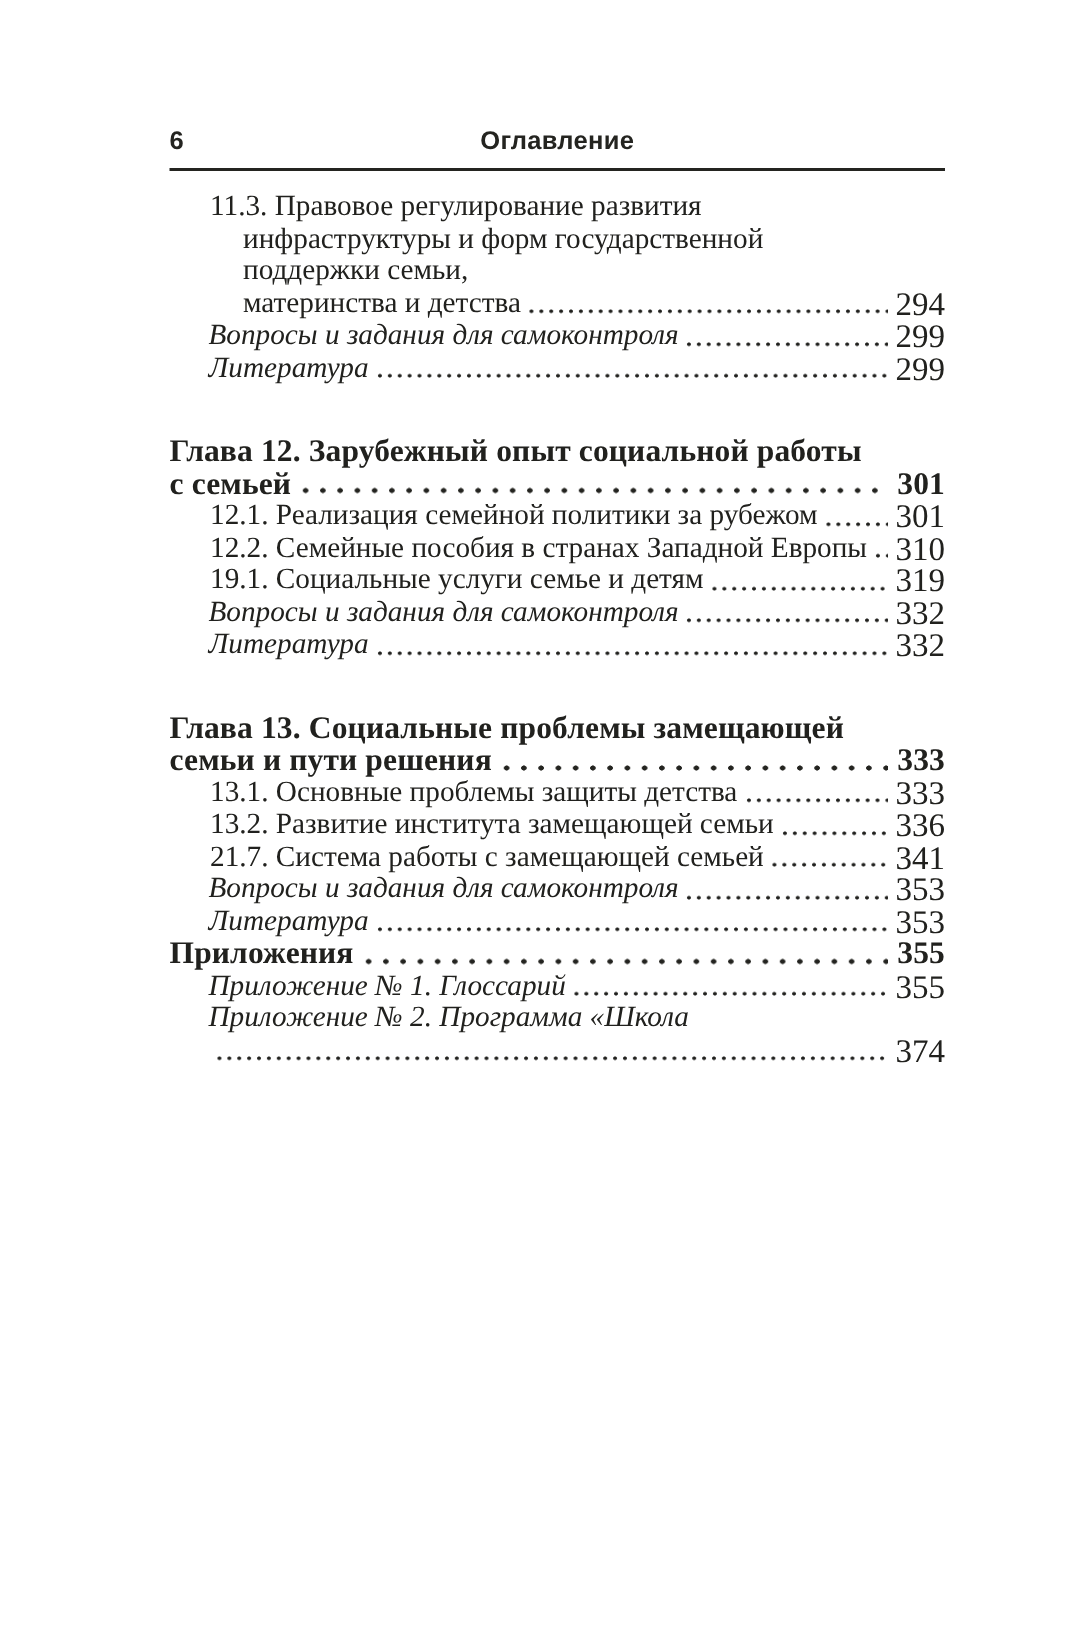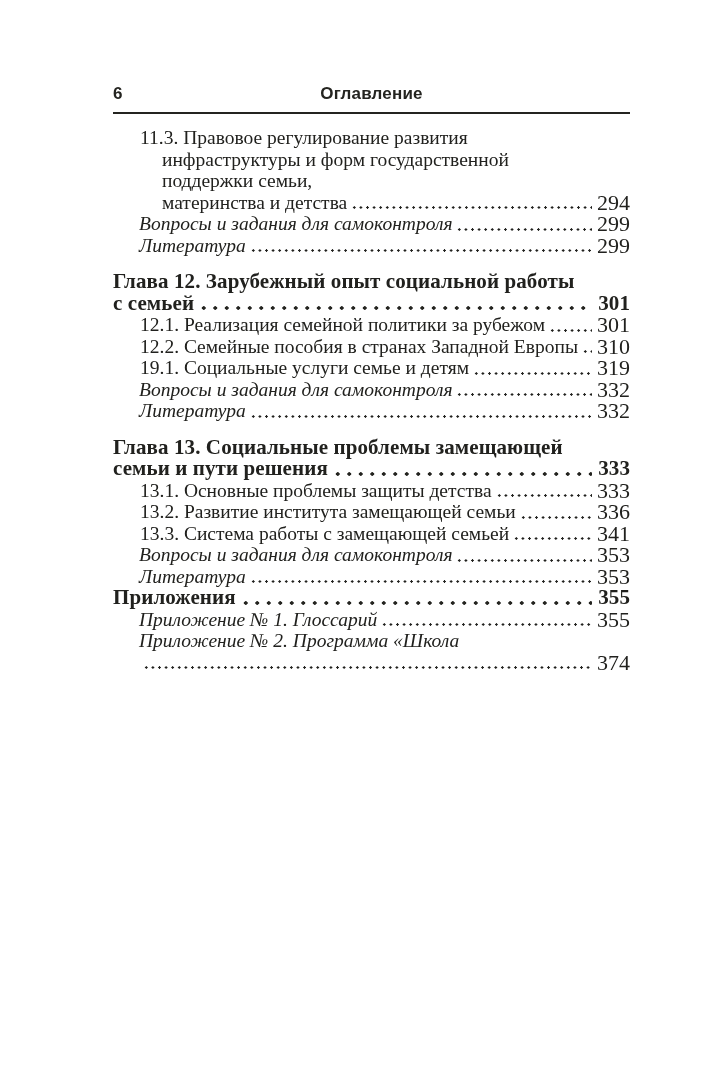--- a/index.html
+++ b/index.html
@@ -37,21 +37,21 @@
     font-weight: 700;
     font-size: 17px;
     line-height: 19px;
     color: var(--rule);
   }
   .header .num { position: absolute; left: 0; top: 0; }
   .header .title { text-align: center; letter-spacing: 0.2px; }
 
   
   .toc { margin-top: 2px; }
-  .toc-group { margin-top: 15px; }
+  .toc-group { margin-top: 34px; }
   .toc-group:first-child { margin-top: 13px; }
 
   .entry { font-size: 19.5px; line-height: 21.5px; }
   .entry .line { padding-left: 27px; }
   .entry.section .line.cont { padding-left: 49px; }
   .entry.italic .line { padding-left: 26px; font-style: italic; }
   .entry.chapter { font-weight: 700; font-size: 21px; letter-spacing: 0.1px; }
   .entry.chapter .line { padding-left: 0; }
 
   .line.row { display: flex; align-items: center; }
@@ -174,21 +174,21 @@
           </div>
           <div class="entry section">
             <div class="line row">
               <span class="txt">13.2. Развитие института замещающей семьи</span>
               <span class="fill"></span>
               <span class="pg">336</span>
             </div>
           </div>
           <div class="entry section">
             <div class="line row">
-              <span class="txt">13.3. Система работы с замещающей семьей</span>
+              <span class="txt">21.7. Система работы с замещающей семьей</span>
               <span class="fill"></span>
               <span class="pg">341</span>
             </div>
           </div>
           <div class="entry italic">
             <div class="line row">
               <span class="txt">Вопросы и задания для самоконтроля</span>
               <span class="fill"></span>
               <span class="pg">353</span>
             </div>

